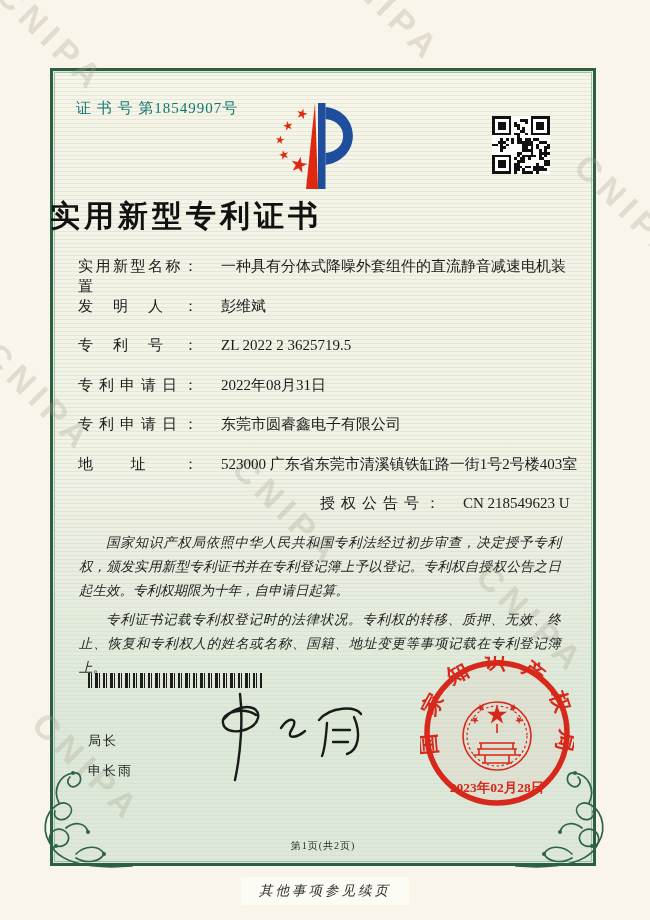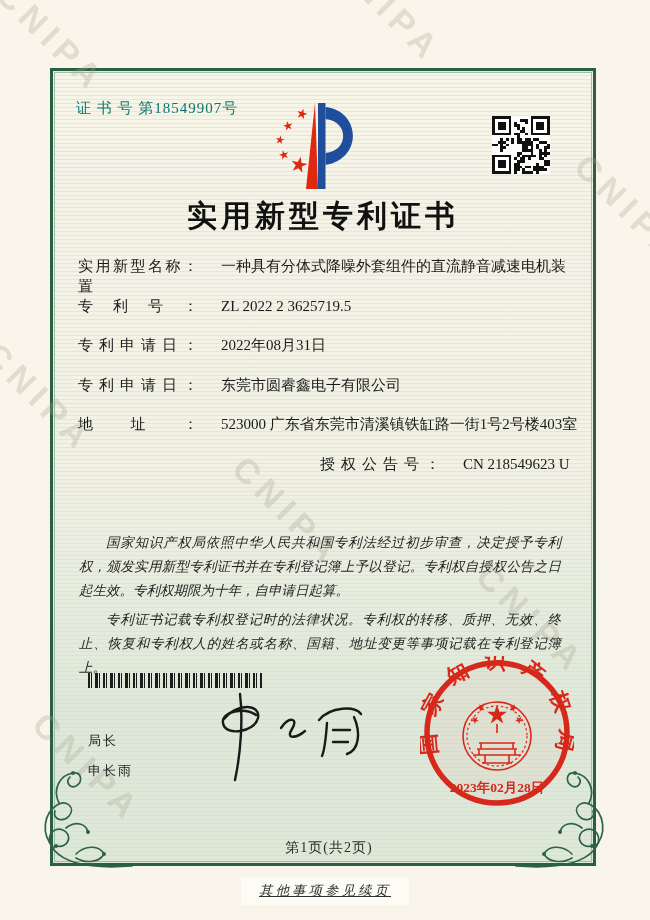--- a/index.html
+++ b/index.html
@@ -20,21 +20,21 @@
         repeating-linear-gradient(180deg, rgba(150,185,158,0.20) 0 1px, rgba(0,0,0,0) 1px 4px);}
   .frame::before{content:"";position:absolute;inset:1px;border:1px solid #9dbfa7;pointer-events:none;}
 
   .layer{position:absolute;inset:0;z-index:3;}
 
   .cert-no{position:absolute;left:76px;top:99px;font-size:15px;color:#0f766e;letter-spacing:1px;}
 
   .logo{position:absolute;left:268px;top:101px;width:92px;height:90px;}
   .qr{position:absolute;left:492px;top:116px;width:58px;height:58px;}
 
-  .title{position:absolute;left:50px;width:546px;top:196px;text-align:center;
+  .title{position:absolute;left:50px;width:546px;top:196px;
       font-size:30px;font-weight:bold;letter-spacing:4px;color:#111;}
 
   .fields{position:absolute;left:78px;top:256px;width:500px;font-size:15px;color:#1a1a1a;}
   .f-row{height:39.5px;line-height:20px;position:relative;}
   .lab{display:inline-block;width:120px;text-align:justify;text-align-last:justify;vertical-align:top;}
   .val{margin-left:23px;}
   .f-cell2{position:absolute;left:242px;top:0;white-space:nowrap;}
 
   .paras{position:absolute;left:79px;top:531px;width:494px;font-size:13.5px;line-height:1.78;
       color:#1f1f1f;text-align:justify;font-style:italic;}
@@ -43,24 +43,24 @@
   .barcode{position:absolute;left:88px;top:673px;width:174px;height:15px;
       background:repeating-linear-gradient(90deg,#1c1c1c 0 2px,transparent 2px 3px,#1c1c1c 3px 4px,transparent 4px 7px,#1c1c1c 7px 10px,transparent 10px 11px,#1c1c1c 11px 12px,transparent 12px 15px);}
 
   .director{position:absolute;left:88px;top:726px;font-family:"Liberation Sans","DejaVu Sans",sans-serif;
       font-size:13px;color:#222;line-height:30px;letter-spacing:2px;}
 
   .sig{position:absolute;left:185px;top:688px;width:190px;height:100px;}
 
   .seal{position:absolute;left:420px;top:656px;width:154px;height:154px;z-index:4;}
 
-  .page-info{position:absolute;left:56px;width:546px;top:839px;text-align:center;font-size:14px;color:#2c2c2c;letter-spacing:1px;}
+  .page-info{position:absolute;left:50px;width:546px;top:839px;text-align:center;font-size:10px;color:#2c2c2c;letter-spacing:1px;}
 
   .note{position:absolute;left:50%;transform:translateX(-50%);top:877px;background:#fdfcf4;
-      padding:5px 18px;font-size:13.5px;font-style:italic;color:#2f2f2f;letter-spacing:3px;z-index:5;text-decoration:underline;}
+      padding:5px 18px;font-size:13.5px;font-style:italic;color:#2f2f2f;letter-spacing:3px;z-index:5;}
 
   .flourish{position:absolute;width:112px;height:102px;z-index:2;}
   .flourish.left{left:22px;top:770px;}
   .flourish.right{left:514px;top:770px;transform:scaleX(-1);}
 </style>
 </head>
 <body>
 
 <div class="page">
 
@@ -252,20 +252,23 @@
         <rect x="2" y="16" width="3" height="3" fill="#111"></rect>
       </svg>
 
     <div class="title">实用新型专利证书</div>
 
     <div class="fields">
       <div class="f-row">
         <span class="lab">实用新型名称：</span><span class="val">一种具有分体式降噪外套组件的直流静音减速电机装置</span>
       </div>
       <div class="f-row">
+        <span class="lab">发明人：</span><span class="val">彭维斌</span>
+      </div>
+      <div class="f-row">
         <span class="lab">专利号：</span><span class="val">ZL 2022 2 3625719.5</span>
       </div>
       <div class="f-row">
         <span class="lab">专利申请日：</span><span class="val">2022年08月31日</span>
       </div>
       <div class="f-row">
         <span class="lab">专利申请日：</span><span class="val">东莞市圆睿鑫电子有限公司</span>
       </div>
       <div class="f-row">
         <span class="lab">地址：</span><span class="val">523000 广东省东莞市清溪镇铁缸路一街1号2号楼403室</span>

